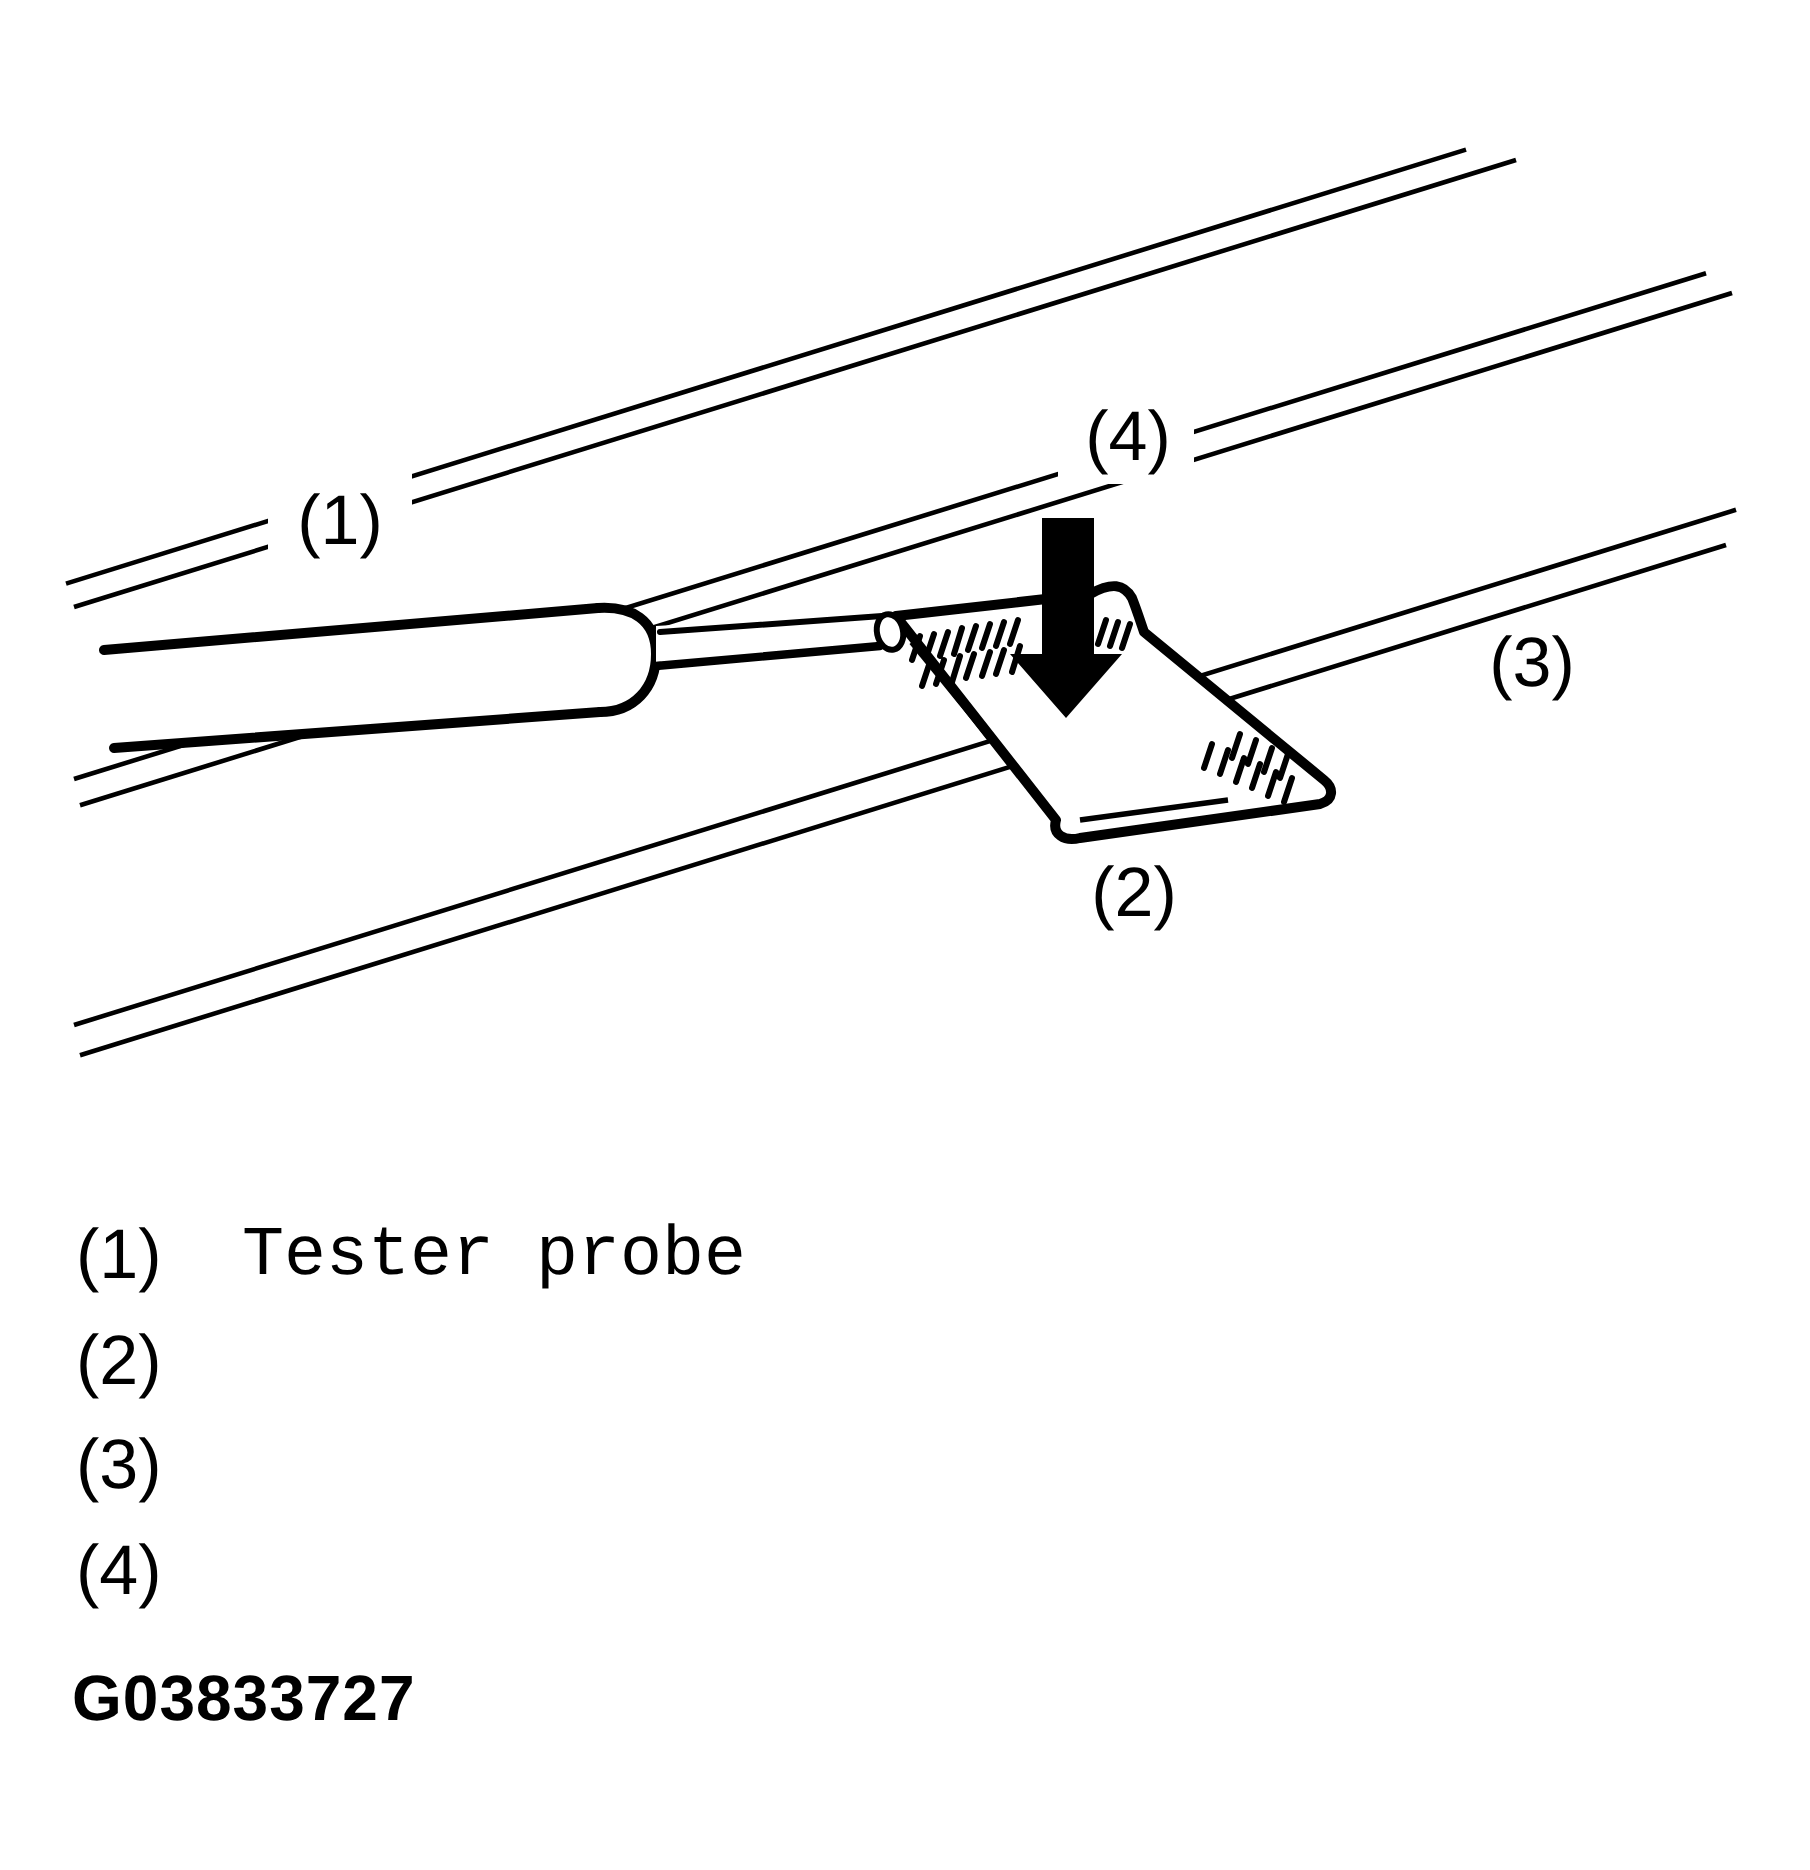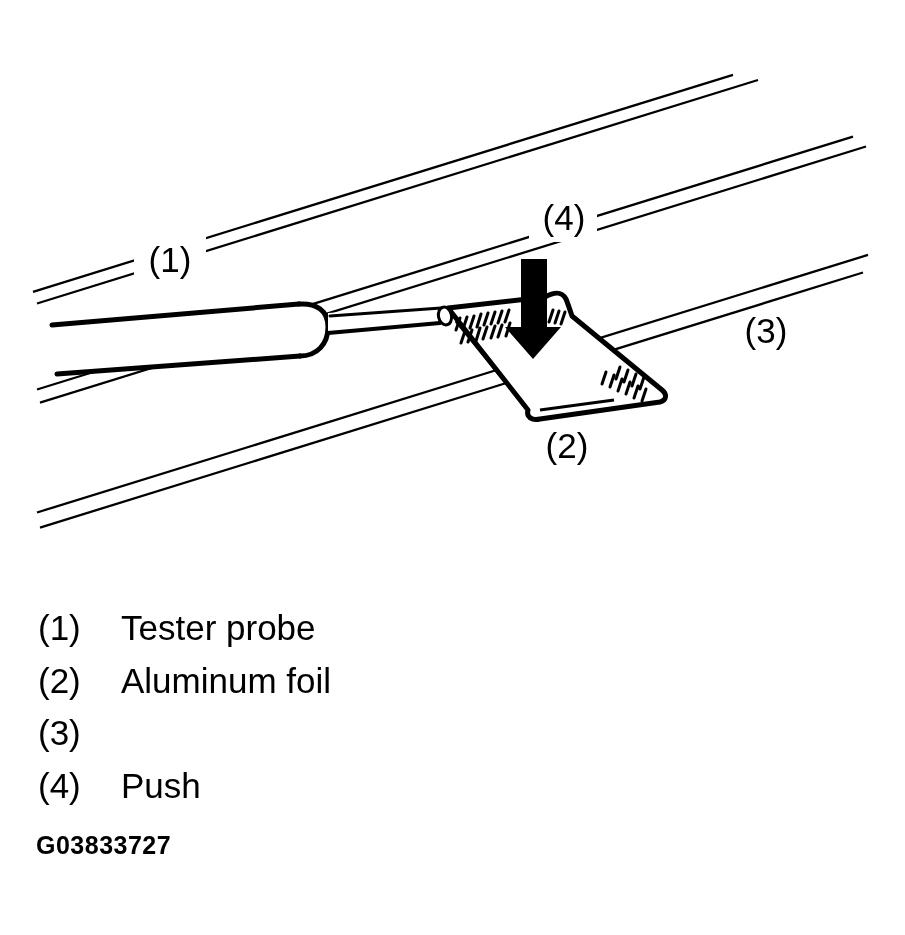--- a/index.html
+++ b/index.html
@@ -24,26 +24,26 @@
   }
   .legend-row {
     display: flex;
     align-items: flex-start;
     height: 52.5px;
     font-size: 35px;
     line-height: 40px;
     white-space: nowrap;
   }
   .legend-num { width: 83px; flex: 0 0 83px; }
-  .legend-label { flex: 1; }
+  .legend-label { flex: 1; font-family: Liberation Mono, monospace; }
   #figure-id {
     position: absolute;
     left: 36px;
     top: 831px;
-    font-size: 25px;
+    font-size: 32px;
     font-weight: 700;
     letter-spacing: 0.5px;
   }
 </style>
 </head>
 <body>
 
 <svg id="figure-svg" width="905" height="935" viewBox="0 0 905 935">
 
   <rect x="0" y="0" width="905" height="935" fill="#ffffff"></rect>
@@ -109,24 +109,22 @@
   </g>
 </svg>
 
 <div id="legend">
   <div class="legend-row">
     <span class="legend-num">(1)</span>
     <span class="legend-label">Tester probe</span>
   </div>
   <div class="legend-row">
     <span class="legend-num">(2)</span>
-    <span class="legend-label">Aluminum foil</span>
   </div>
   <div class="legend-row">
     <span class="legend-num">(3)</span>
   </div>
   <div class="legend-row">
     <span class="legend-num">(4)</span>
-    <span class="legend-label">Push</span>
   </div>
 </div>
 
 <div id="figure-id">G03833727</div>
 
 </body></html>

